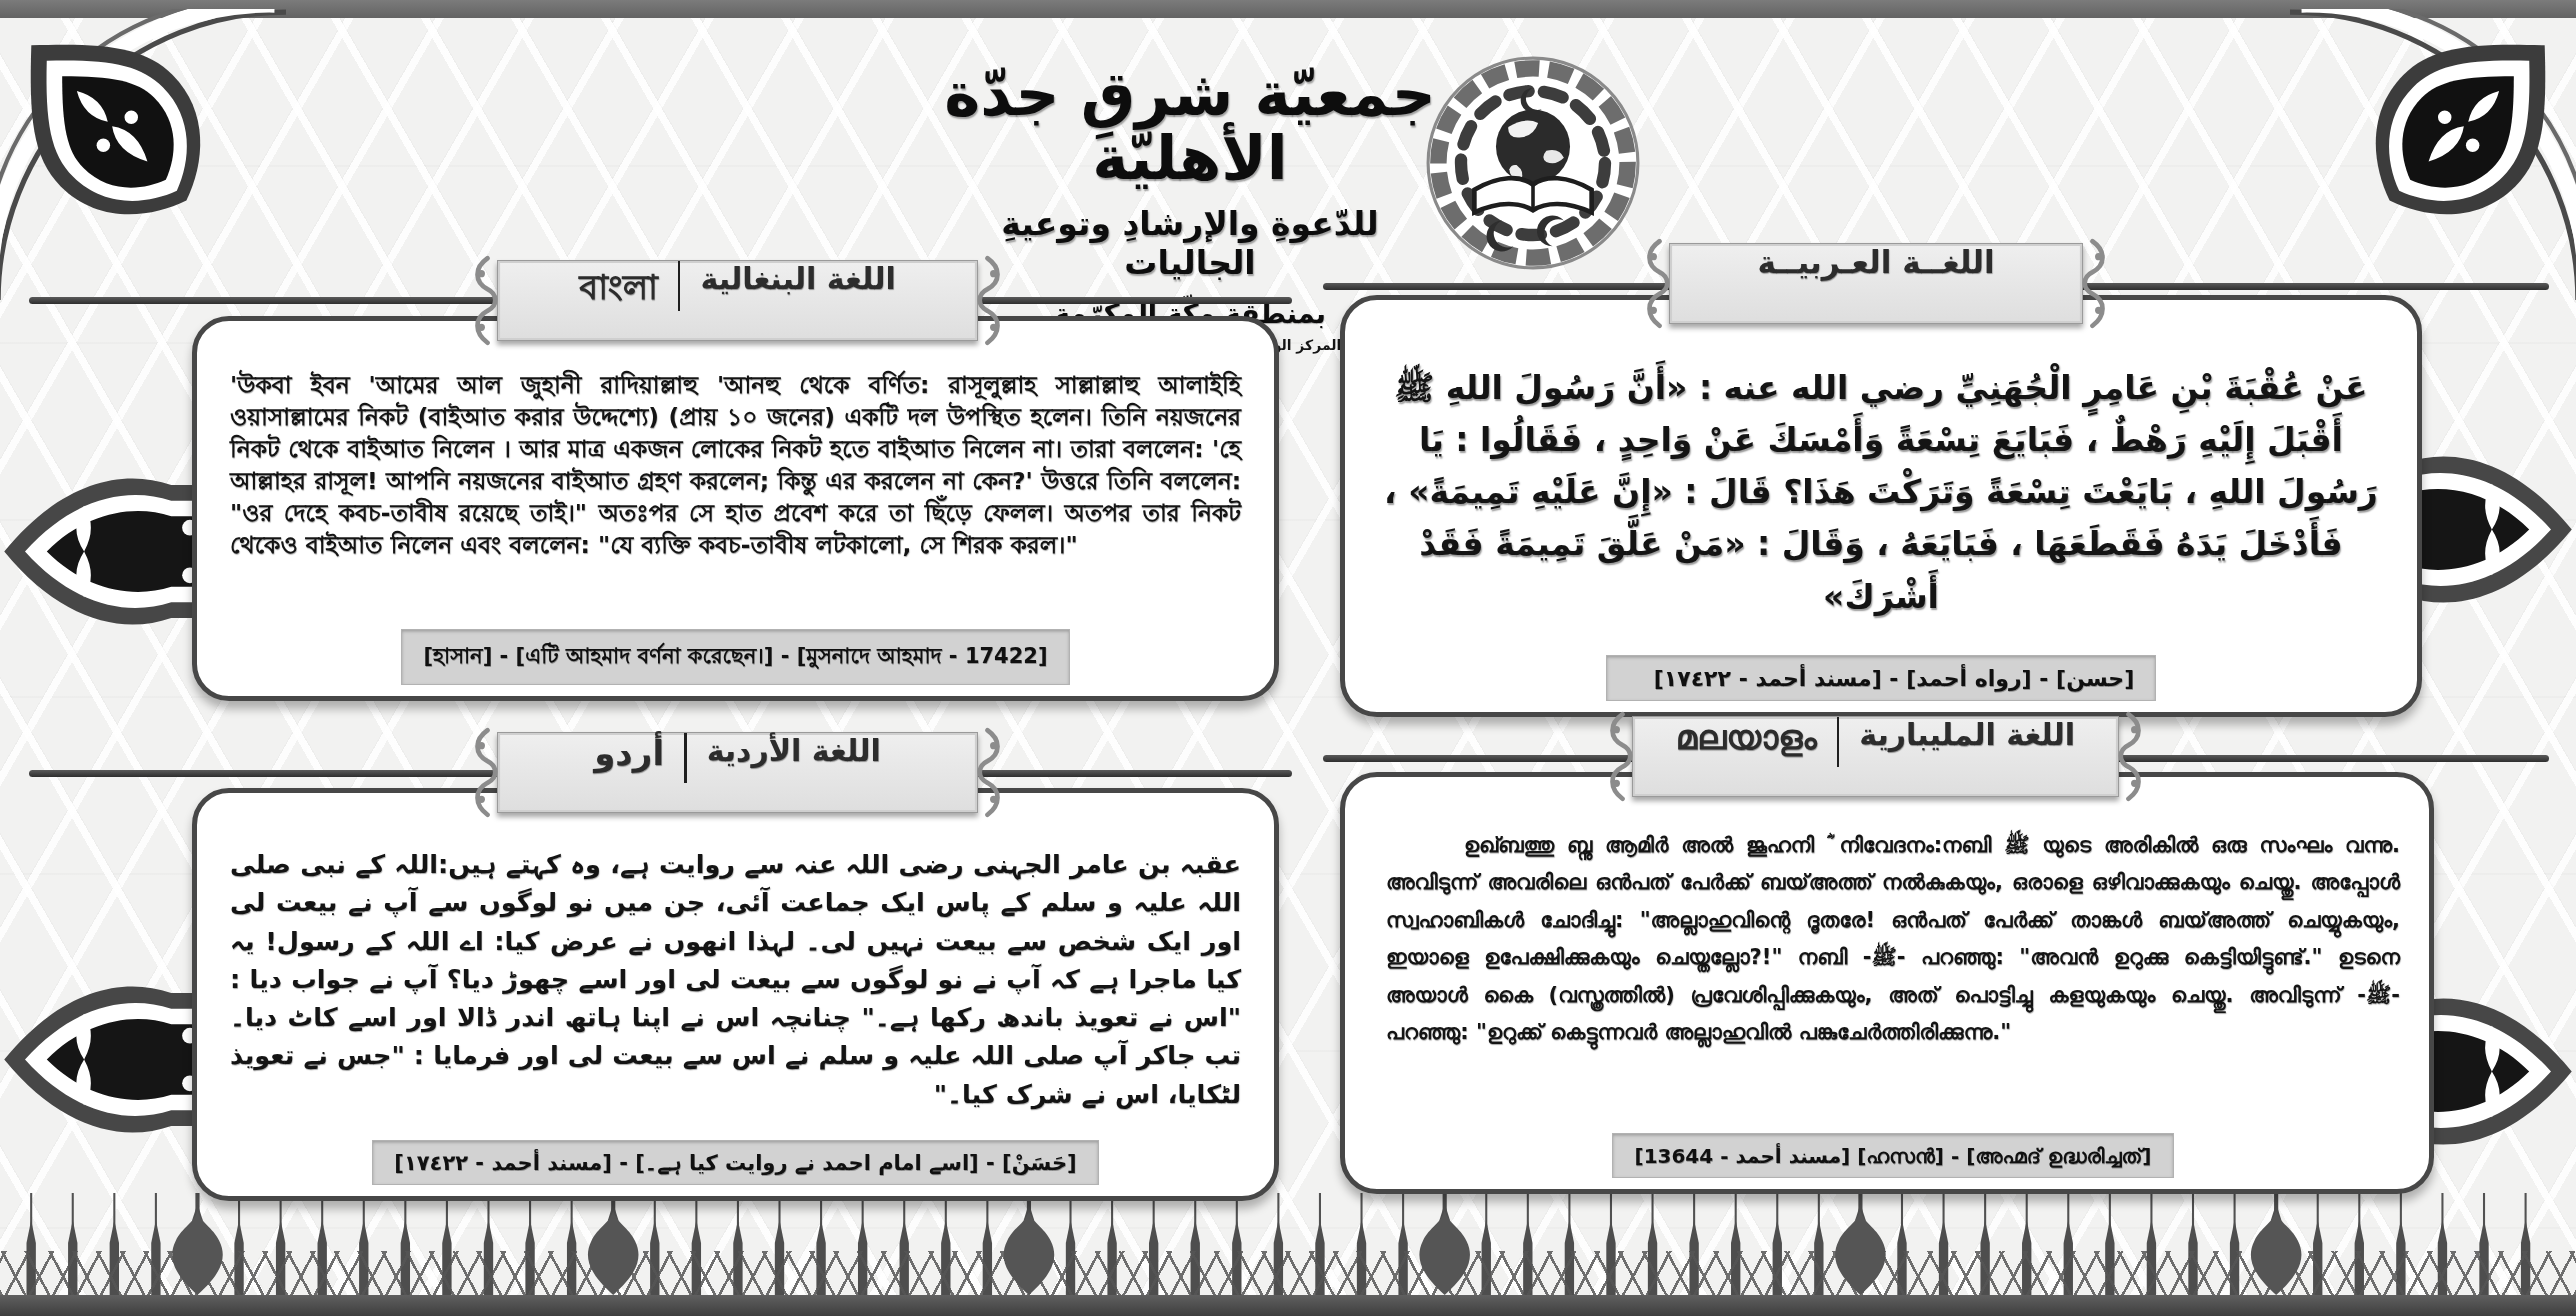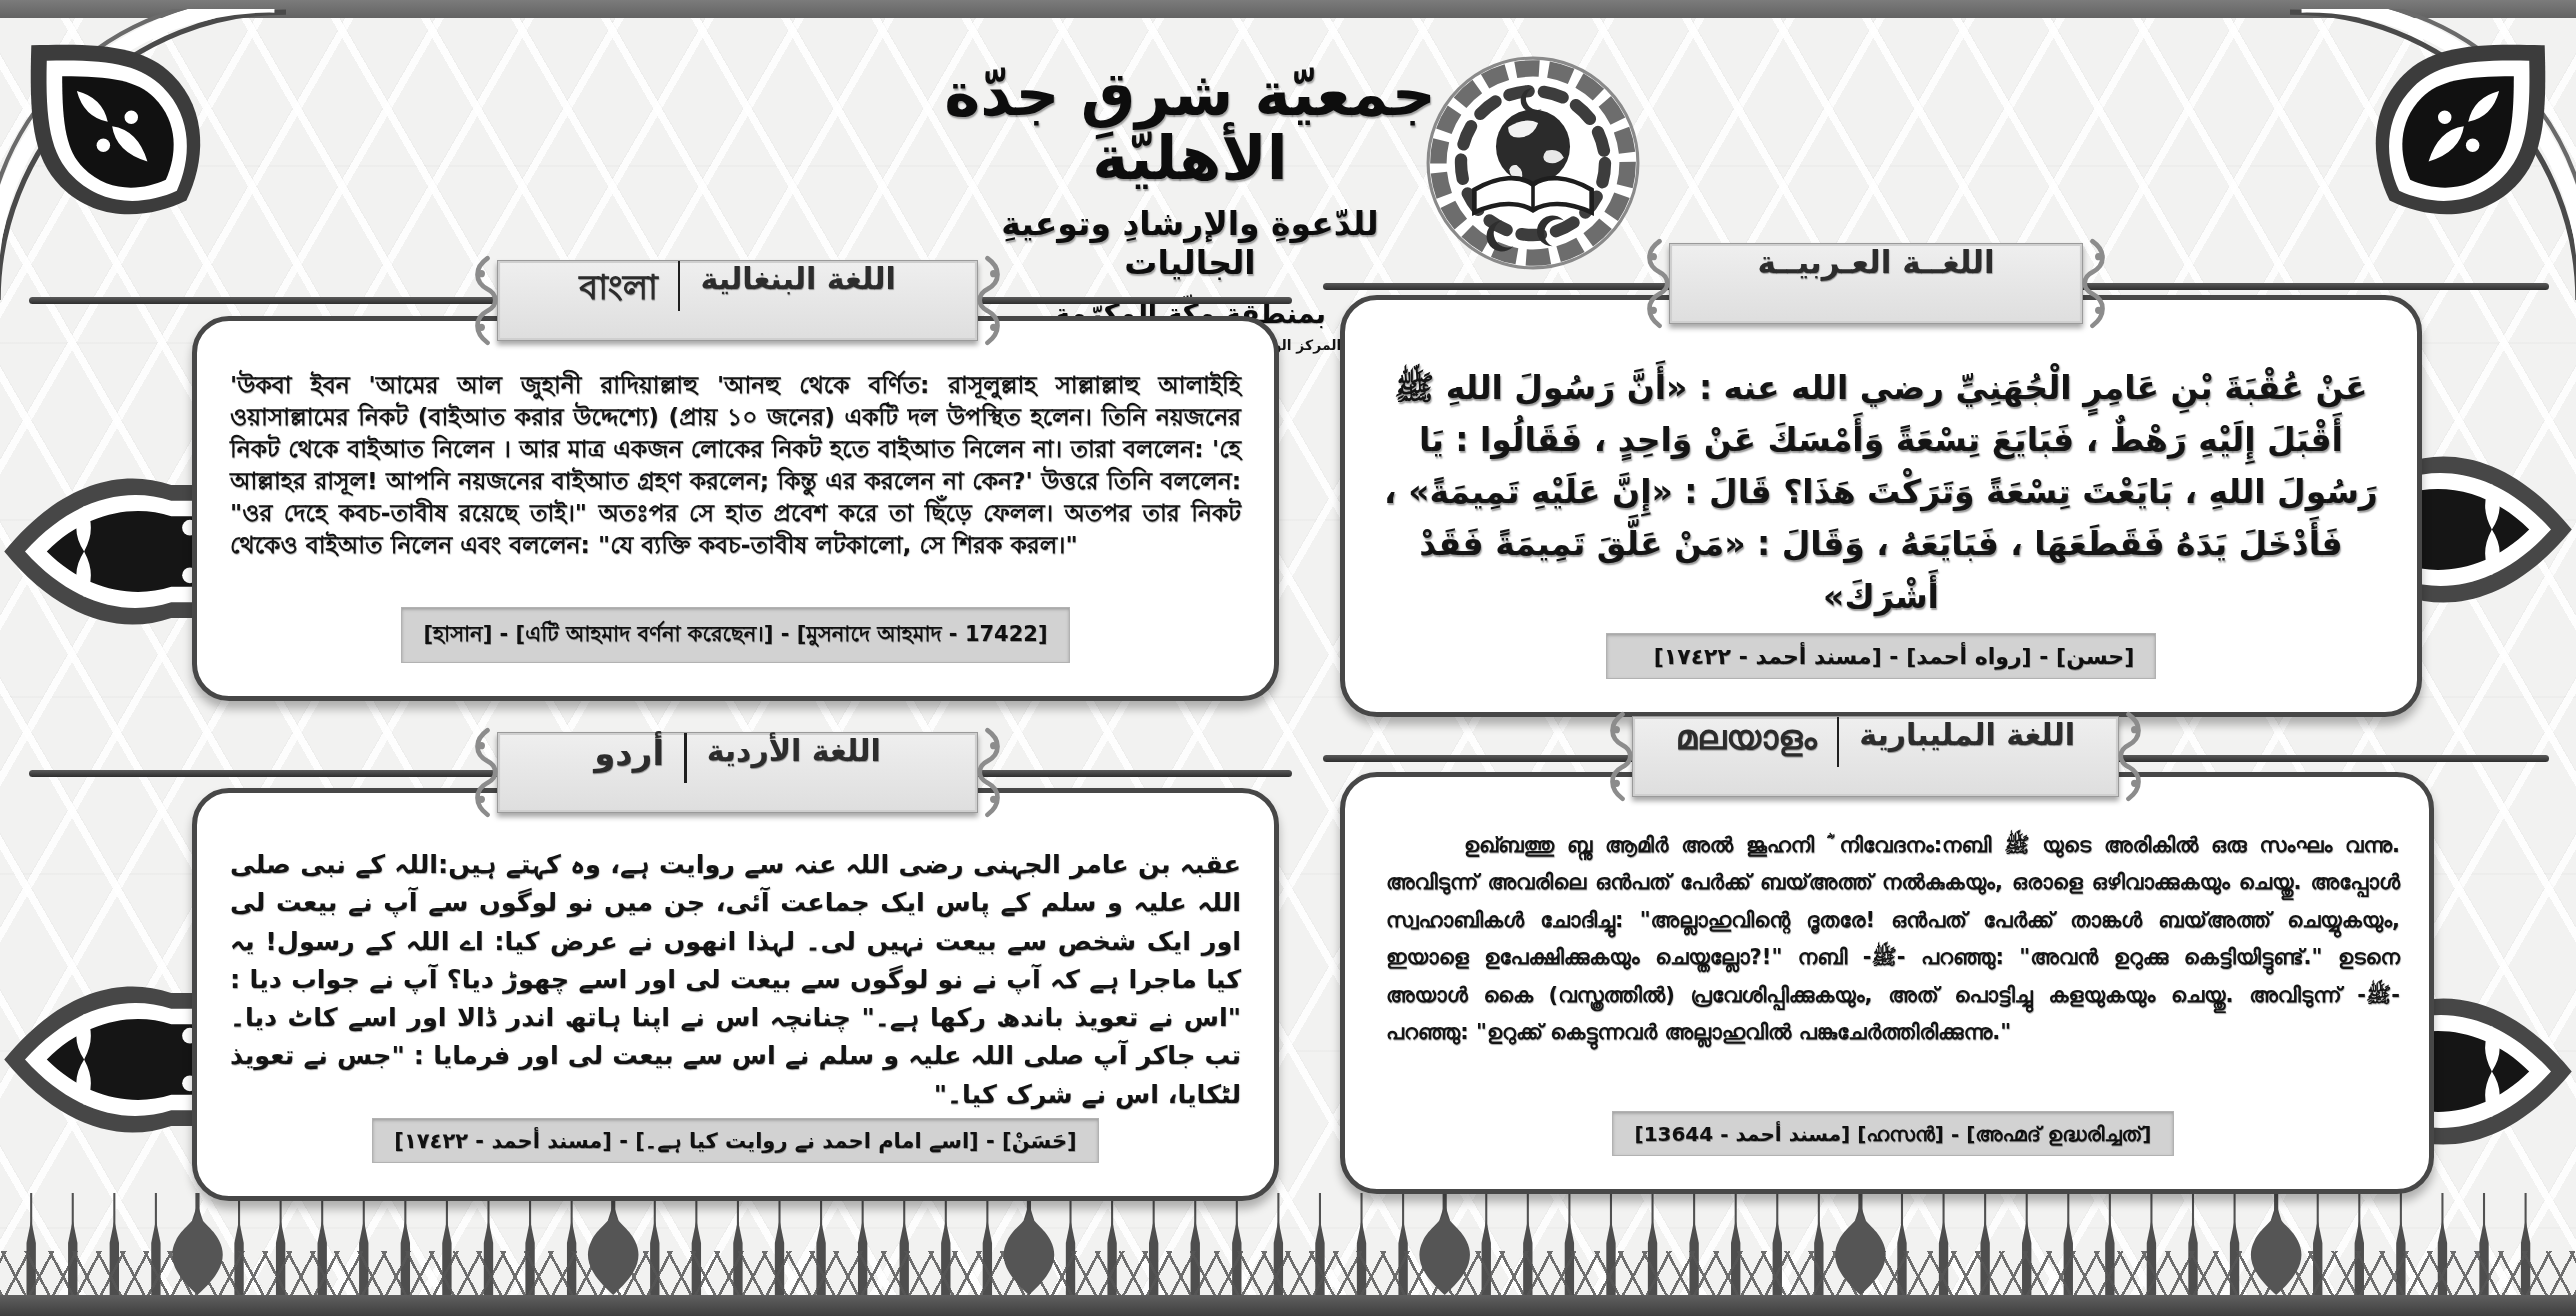--- a/index.html
+++ b/index.html
@@ -68,21 +68,21 @@
   .flo.right{right:-28px;transform:scaleX(-1);}
 
   
   .body{flex:1;color:#141414;}
   .panel.ar .body{padding:62px 36px 5.2px;font-size:33px;font-weight:bold;line-height:1.58;direction:rtl;text-align:center;text-shadow:1px 1.6px 1.6px rgba(0,0,0,.4);}
   .panel.bn .body{padding:48px 33px 5.2px;font-size:23.4px;font-weight:bold;line-height:1.37;text-align:justify;text-shadow:0.5px 1px 1px rgba(0,0,0,.35);}
   .panel.ur .body{padding:52px 33px 5.2px;font-size:25.5px;font-weight:bold;line-height:1.5;direction:rtl;text-align:justify;text-shadow:0.5px 1px 1px rgba(0,0,0,.35);}
   .panel.ml .body{padding:50px 29px 5.2px;font-size:21px;font-weight:bold;line-height:1.78;text-align:justify;text-indent:78px;text-shadow:0.5px 1px 1px rgba(0,0,0,.35);}
 
   
-  .cite{align-self:center;margin-bottom:33px;background:#d2d2d2;border:1px solid #b2b2b2;
+  .cite{align-self:center;margin-bottom:11px;background:#d2d2d2;border:1px solid #b2b2b2;
     box-shadow:inset 0 1.6px 3.1px rgba(0,0,0,.25);padding:9.4px 21px;font-weight:bold;color:#101010;
     white-space:nowrap;text-shadow:0.5px 0.5px 0.5px rgba(0,0,0,.3);}
   .panel.bn .cite{font-size:21px;}
   .panel.ar .cite{font-size:22px;direction:rtl;padding-left:47px;}
   .panel.ur .cite{font-size:21px;direction:rtl;}
   .panel.ml .cite{font-size:20px;direction:ltr;}
 </style>
 </head>
 <body>
 

